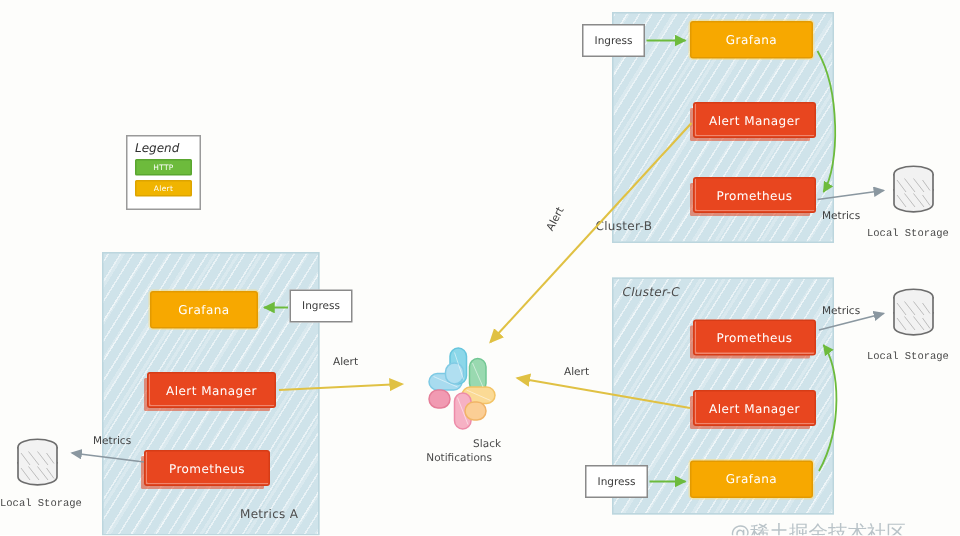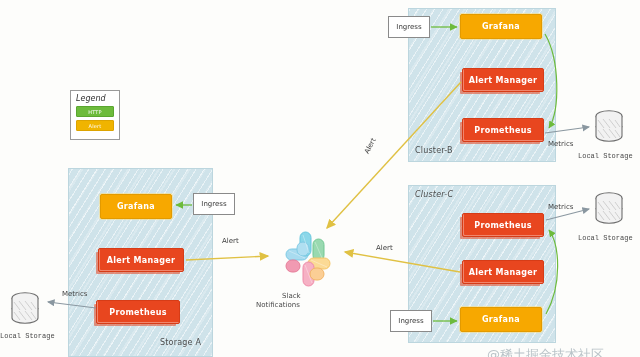--- a/index.html
+++ b/index.html
@@ -52,21 +52,20 @@
     position: absolute;
     box-sizing: border-box;
     display: flex;
     align-items: center;
     justify-content: center;
     color: #ffffff;
     font-size: 8px;
     letter-spacing: 0.3px;
     white-space: nowrap;
     border-radius: 2px;
-    font-weight: bold;
   }
   .svc.red {
     background: #e8461f;
     border: 1px solid #d63c17;
     box-shadow: -3px 3px 0 -1px rgba(232,70,31,0.55),
                  1px -1px 0 0 rgba(255,255,255,0.35) inset;
   }
   .svc.red::before {
     content: "";
     position: absolute;
@@ -139,21 +138,21 @@
     text-align: center;
     font-family: Liberation Mono, monospace;
   }
 
   
   .slack-wrap { position: absolute; }
   .slack-label {
     position: absolute;
     font-size: 7px;
     color: #4a4a4a;
-    text-align: left;
+    text-align: right;
     line-height: 1.25;
     white-space: nowrap;
   }
 
   
   .edge-label {
     position: absolute;
     font-size: 7px;
     color: #3f3f3f;
     white-space: nowrap;
@@ -174,21 +173,21 @@
     width: 640px; height: 357px;
     pointer-events: none;
   }
 </style>
 </head>
 <body>
 
 <div id="canvas">
 
   <div class="cluster" style="left:408px; top:8px; width:148px; height:154px;"></div>
-  <div class="cluster-label" style="left:415px; top:146px;">Cluster-B</div>
+  <div class="cluster-label" style="left:397px; top:146px;">Cluster-B</div>
 
   <div class="svc yellow" style="left:460px; top:14px; width:82px; height:25px;">
     <span>Grafana</span>
   </div>
   <div class="svc red" style="left:462px; top:68px; width:82px; height:24px;">
     <span>Alert Manager</span>
   </div>
   <div class="svc red" style="left:462px; top:118px; width:82px; height:24px;">
     <span>Prometheus</span>
   </div>
@@ -208,37 +207,37 @@
   </div>
   <div class="svc yellow" style="left:460px; top:307px; width:82px; height:25px;">
     <span>Grafana</span>
   </div>
 
   <div class="ingress" style="left:390px; top:310px; width:42px; height:22px;">
     <span>Ingress</span>
   </div>
 
   <div class="cluster" style="left:68px; top:168px; width:145px; height:189px;"></div>
-  <div class="cluster-label" style="left:160px; top:338px;">Storage A</div>
+  <div class="cluster-label" style="left:160px; top:338px;">Metrics A</div>
 
   <div class="svc yellow" style="left:100px; top:194px; width:72px; height:25px;">
     <span>Grafana</span>
   </div>
   <div class="svc red" style="left:98px; top:248px; width:86px; height:24px;">
     <span>Alert Manager</span>
   </div>
   <div class="svc red" style="left:96px; top:300px; width:84px; height:24px;">
     <span>Prometheus</span>
   </div>
 
   <div class="ingress" style="left:193px; top:193px; width:42px; height:22px;">
     <span>Ingress</span>
   </div>
 
-  <div class="legend" style="left:70px; top:90px; width:50px; height:50px;">
+  <div class="legend" style="left:84px; top:90px; width:50px; height:50px;">
     <div class="legend-title">Legend</div>
     <div class="legend-row green">
       <span>HTTP</span>
     </div>
     <div class="legend-row amber">
       <span>Alert</span>
     </div>
   </div>
 
   <div class="storage" style="left:592px; top:108px;">

